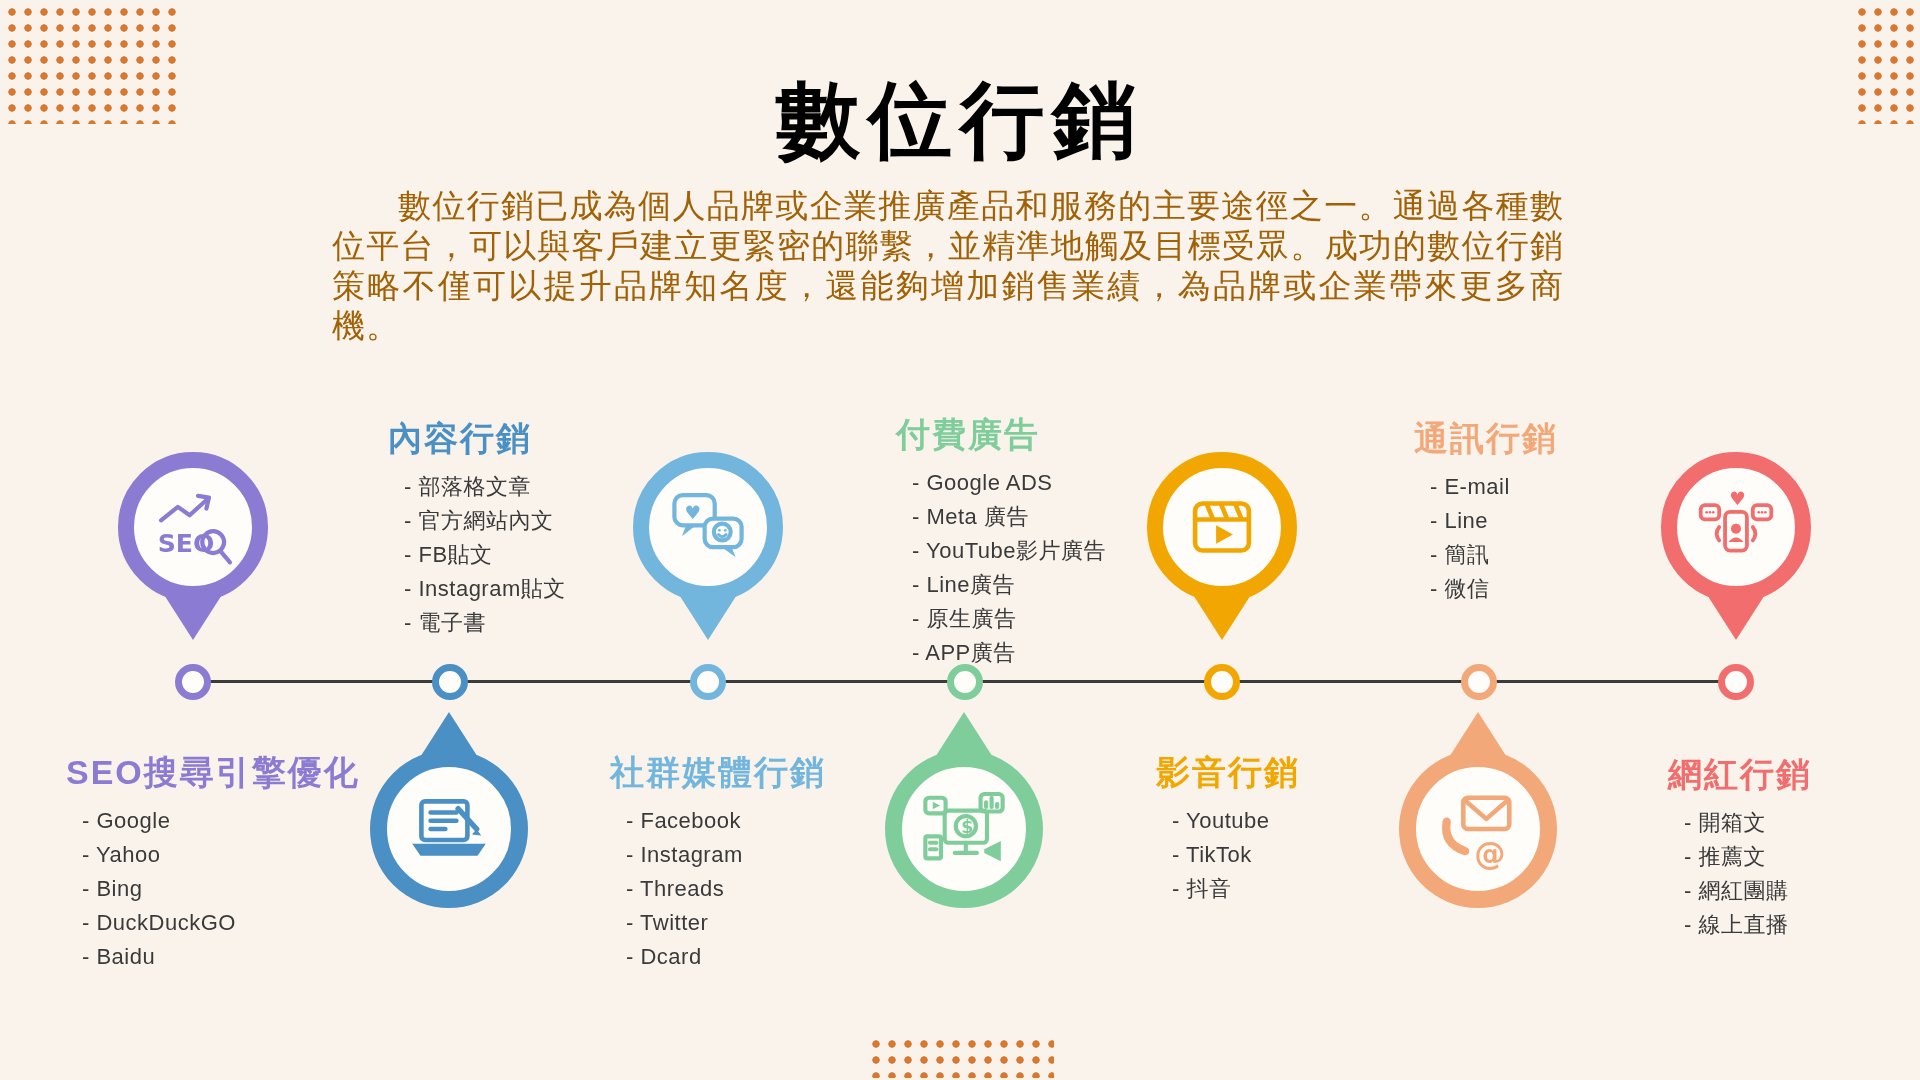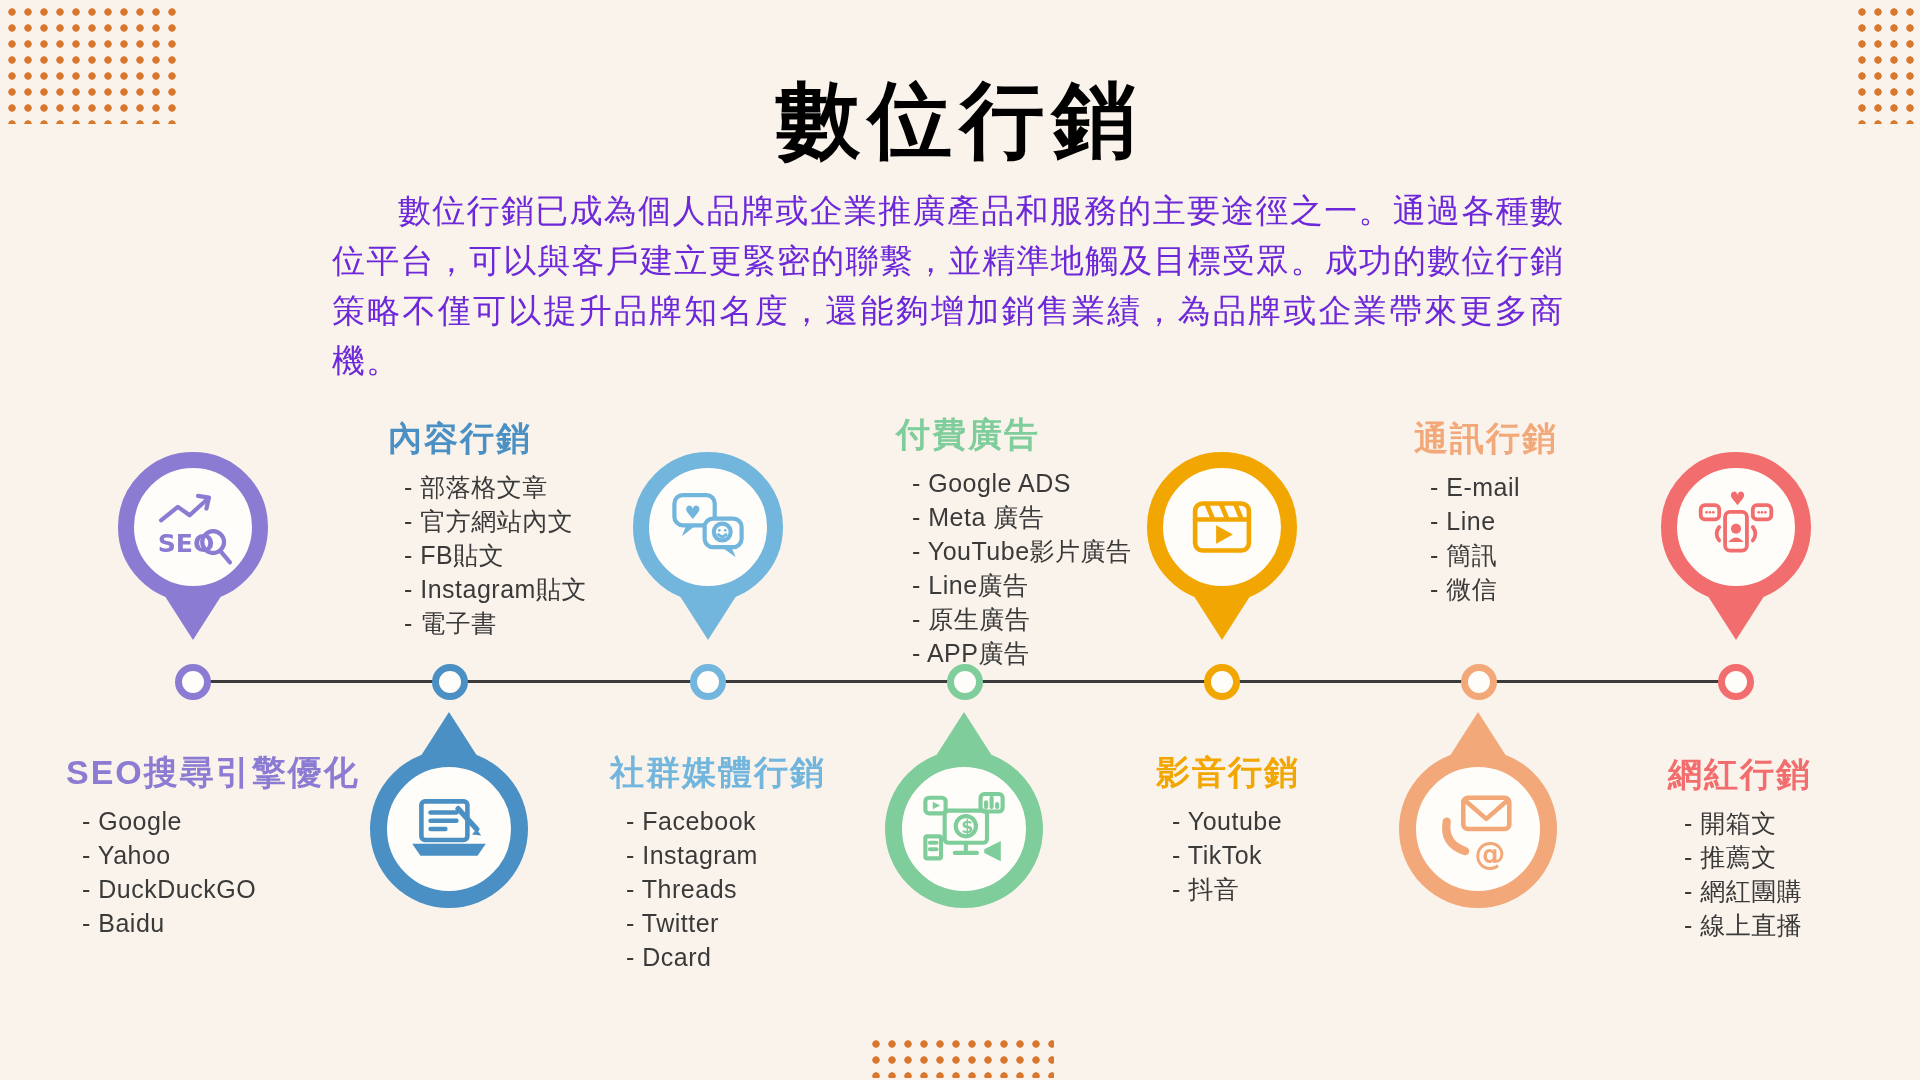--- a/index.html
+++ b/index.html
@@ -19,21 +19,21 @@
 
   
   .title{
     position:absolute;left:0;top:64px;width:1920px;margin:0;
     text-align:center;font-family:"Liberation Serif","DejaVu Serif",serif;
     font-size:84px;font-weight:900;letter-spacing:8px;color:#000000;
   }
   .intro{
     position:absolute;left:332px;top:186px;width:1232px;margin:0;
     font-family:"Liberation Serif","DejaVu Serif",serif;
-    font-size:33px;line-height:50px;color:#6d28d9;
+    font-size:33px;line-height:40px;color:#a16207;
     text-align:justify;text-indent:66px;letter-spacing:1px;
   }
 
   
   .tl-line{position:absolute;left:193px;top:680px;width:1543px;height:3px;background:#3B3B3B;}
   .node{
     position:absolute;box-sizing:border-box;width:36px;height:36px;top:664px;
     border:7px solid currentColor;border-radius:50%;background:#FFFDF9;
   }
 
@@ -49,21 +49,21 @@
     border-top:50px solid currentColor;margin-top:-12px;}
   .tri-up{width:0;height:0;border-left:32px solid transparent;border-right:32px solid transparent;
     border-bottom:50px solid currentColor;margin-bottom:-12px;}
   .pin svg{display:block;}
   .pin svg text{font-family:"DejaVu Sans",sans-serif;}
 
   
   .cat{position:absolute;}
   .cat-title{margin:8px;font-size:34px;font-weight:bold;letter-spacing:2px;}
   .cat-list{list-style:none;margin:8px 0 0;padding:0 0 0 24px;
-    font-size:25px;line-height:34px;color:#3A3A3A;letter-spacing:0.5px;}
+    font-size:22px;line-height:34px;color:#3A3A3A;letter-spacing:0.5px;}
 
   
   .logo{position:absolute;left:26px;top:982px;}
 </style>
 </head>
 <body>
 
 <div class="slide">
 
   <div class="dots dots-tl"></div>
@@ -197,20 +197,21 @@
       </svg>
     </div>
     <div class="tri-down"></div>
   </div>
 
   <div class="cat" style="left:58px;top:742px">
     <h3 class="cat-title" style="color: rgb(139, 123, 211);">SEO搜尋引擎優化</h3>
     <ul class="cat-list">
       <li>- Google</li>
       <li>- Yahoo</li>
+      <li>- Bing</li>
       <li>- DuckDuckGO</li>
       <li>- Baidu</li>
     </ul>
   </div>
 
   <div class="cat" style="left:380px;top:408px">
     <h3 class="cat-title" style="color: rgb(74, 144, 196);">內容行銷</h3>
     <ul class="cat-list">
       <li>- 部落格文章</li>
       <li>- 官方網站內文</li>

